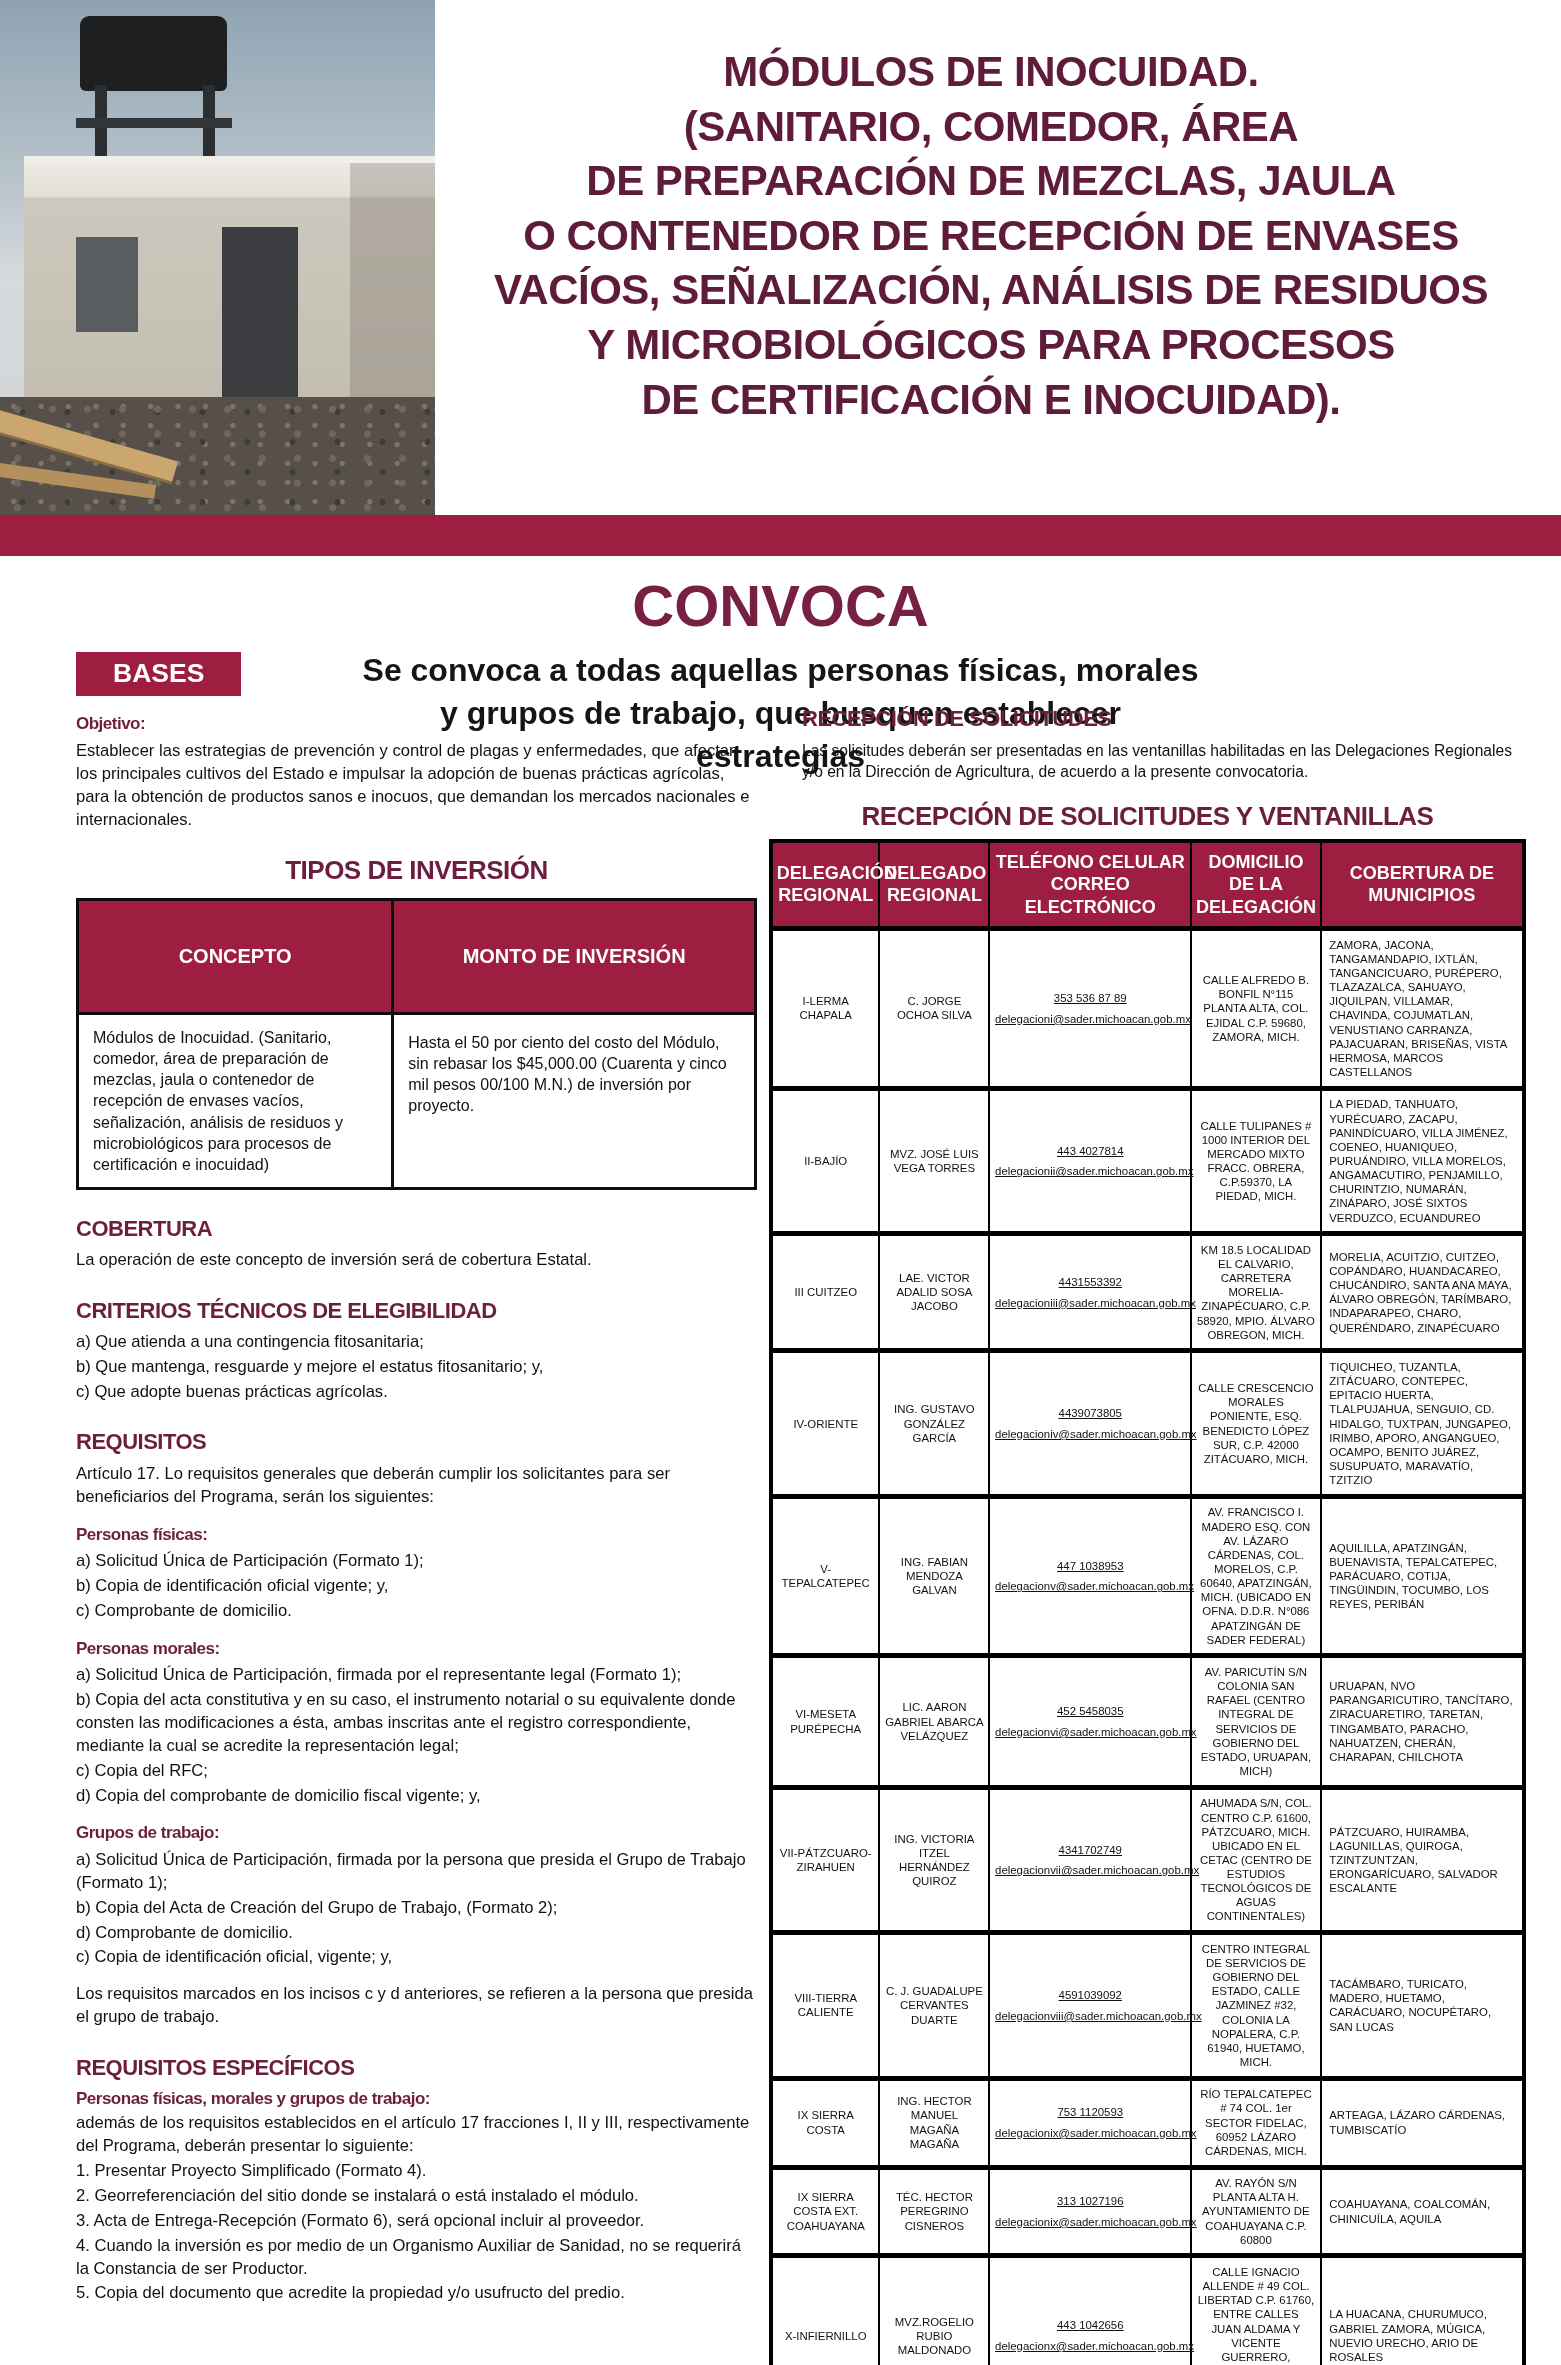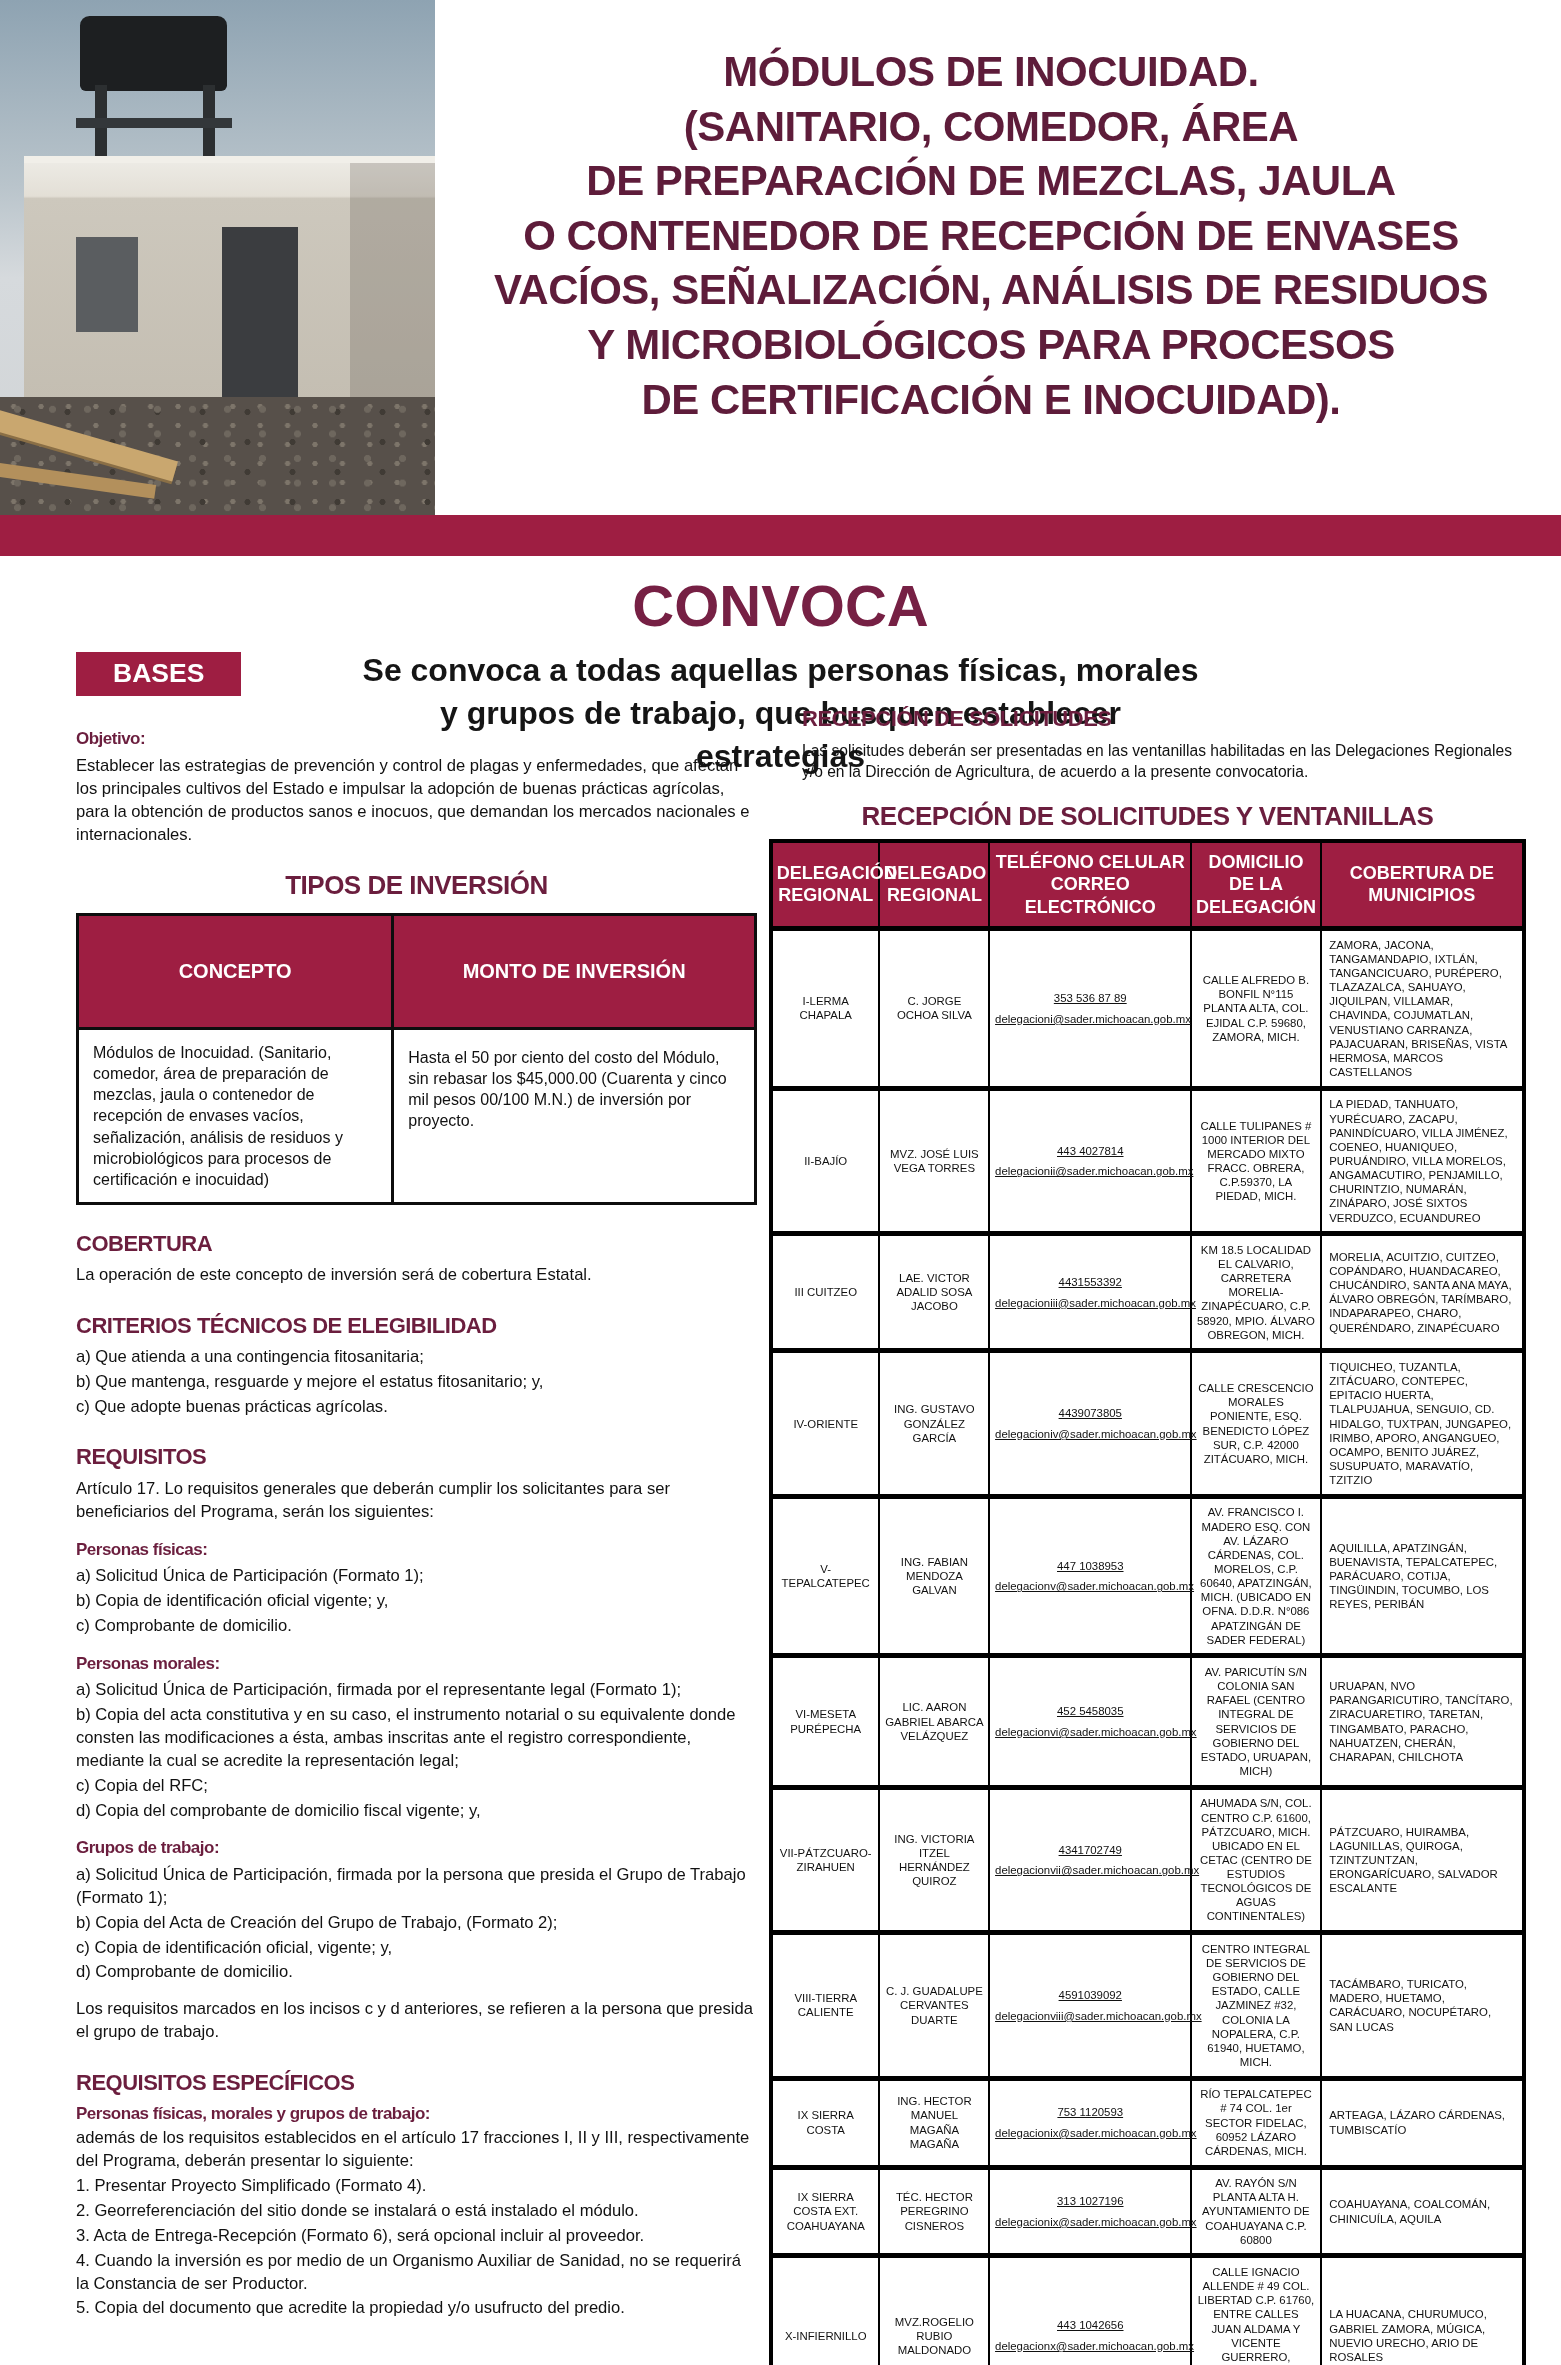--- a/index.html
+++ b/index.html
@@ -38,21 +38,21 @@
   
   .h-sec{color:#6b1e3e;font-weight:bold;font-size:22px;margin:25.5px 0 7.6px 0;letter-spacing:-0.5px;}
   .h-sub{color:#6b1e3e;font-weight:bold;font-size:17px;margin:16px 0 5.7px 0;letter-spacing:-0.5px;}
   .h-center{color:#6b1e3e;font-weight:bold;font-size:26px;margin:23px 0 12.3px 0;text-align:center;letter-spacing:-0.5px;}
   p,.li{font-size:16.6px;line-height:1.38;margin:2.8px 0;}
   .li{margin:1.9px 0;}
 
   
   .left-col{position:absolute;left:76px;top:652px;width:681px;}
   .bases-box{display:inline-block;background:#9e1e42;color:#fff;font-weight:bold;font-size:26.5px;
-             padding:5.7px 37px 7.6px 37px;margin-bottom:17px;text-align:right;}
+             padding:5.7px 37px 7.6px 37px;margin-bottom:2px;text-align:right;}
   .inv-table{width:100%;border-collapse:collapse;border:3.3px solid #0d0d0d;margin:4.7px 0 7.6px 0;}
   .inv-table th{background:#9e1e42;color:#fff;font-weight:bold;font-size:20px;height:109px;
                 border:3.3px solid #0d0d0d;text-align:center;}
   .inv-table td{border:3.3px solid #0d0d0d;font-size:16px;line-height:1.32;padding:12.3px 14px;vertical-align:middle;height:142px;}
   .inv-table td.monto{vertical-align:top;padding-top:17px;}
 
   
   .right-col{position:absolute;left:769px;top:706px;width:757px;}
   .right-col .indent{padding-left:33px;}
   .right-col p{font-size:15.6px;line-height:1.36;}
@@ -154,22 +154,22 @@
         <div class="li">a) Solicitud Única de Participación, firmada por el representante legal (Formato 1);</div>
         <div class="li">b) Copia del acta constitutiva y en su caso, el instrumento notarial o su equivalente donde consten las modificaciones a ésta, ambas inscritas ante el registro correspondiente, mediante la cual se acredite la representación legal;</div>
         <div class="li">c) Copia del RFC;</div>
         <div class="li">d) Copia del comprobante de domicilio fiscal vigente; y,</div>
       </div>
 
     <div class="h-sub">Grupos de trabajo:</div>
     <div>
         <div class="li">a) Solicitud Única de Participación, firmada por la persona que presida el Grupo de Trabajo (Formato 1);</div>
         <div class="li">b) Copia del Acta de Creación del Grupo de Trabajo, (Formato 2);</div>
+        <div class="li">d) Comprobante de domicilio.</div>
         <div class="li">c) Copia de identificación oficial, vigente; y,</div>
-        <div class="li">d) Comprobante de domicilio.</div>
       </div>
     <p style="margin-top:14px;">Los requisitos marcados en los incisos c y d anteriores, se refieren a la persona que presida el grupo de trabajo.</p>
 
     <div class="h-sec">REQUISITOS ESPECÍFICOS</div>
     <div class="h-sub" style="margin-top:8.5px;margin-bottom:1px;">Personas físicas, morales y grupos de trabajo:</div>
     <p>además de los requisitos establecidos en el artículo 17 fracciones I, II y III, respectivamente del Programa, deberán presentar lo siguiente:</p>
     <div>
         <div class="li">1. Presentar Proyecto Simplificado (Formato 4).</div>
         <div class="li">2. Georreferenciación del sitio donde se instalará o está instalado el módulo.</div>
         <div class="li">3. Acta de Entrega-Recepción (Formato 6), será opcional incluir al proveedor.</div>

